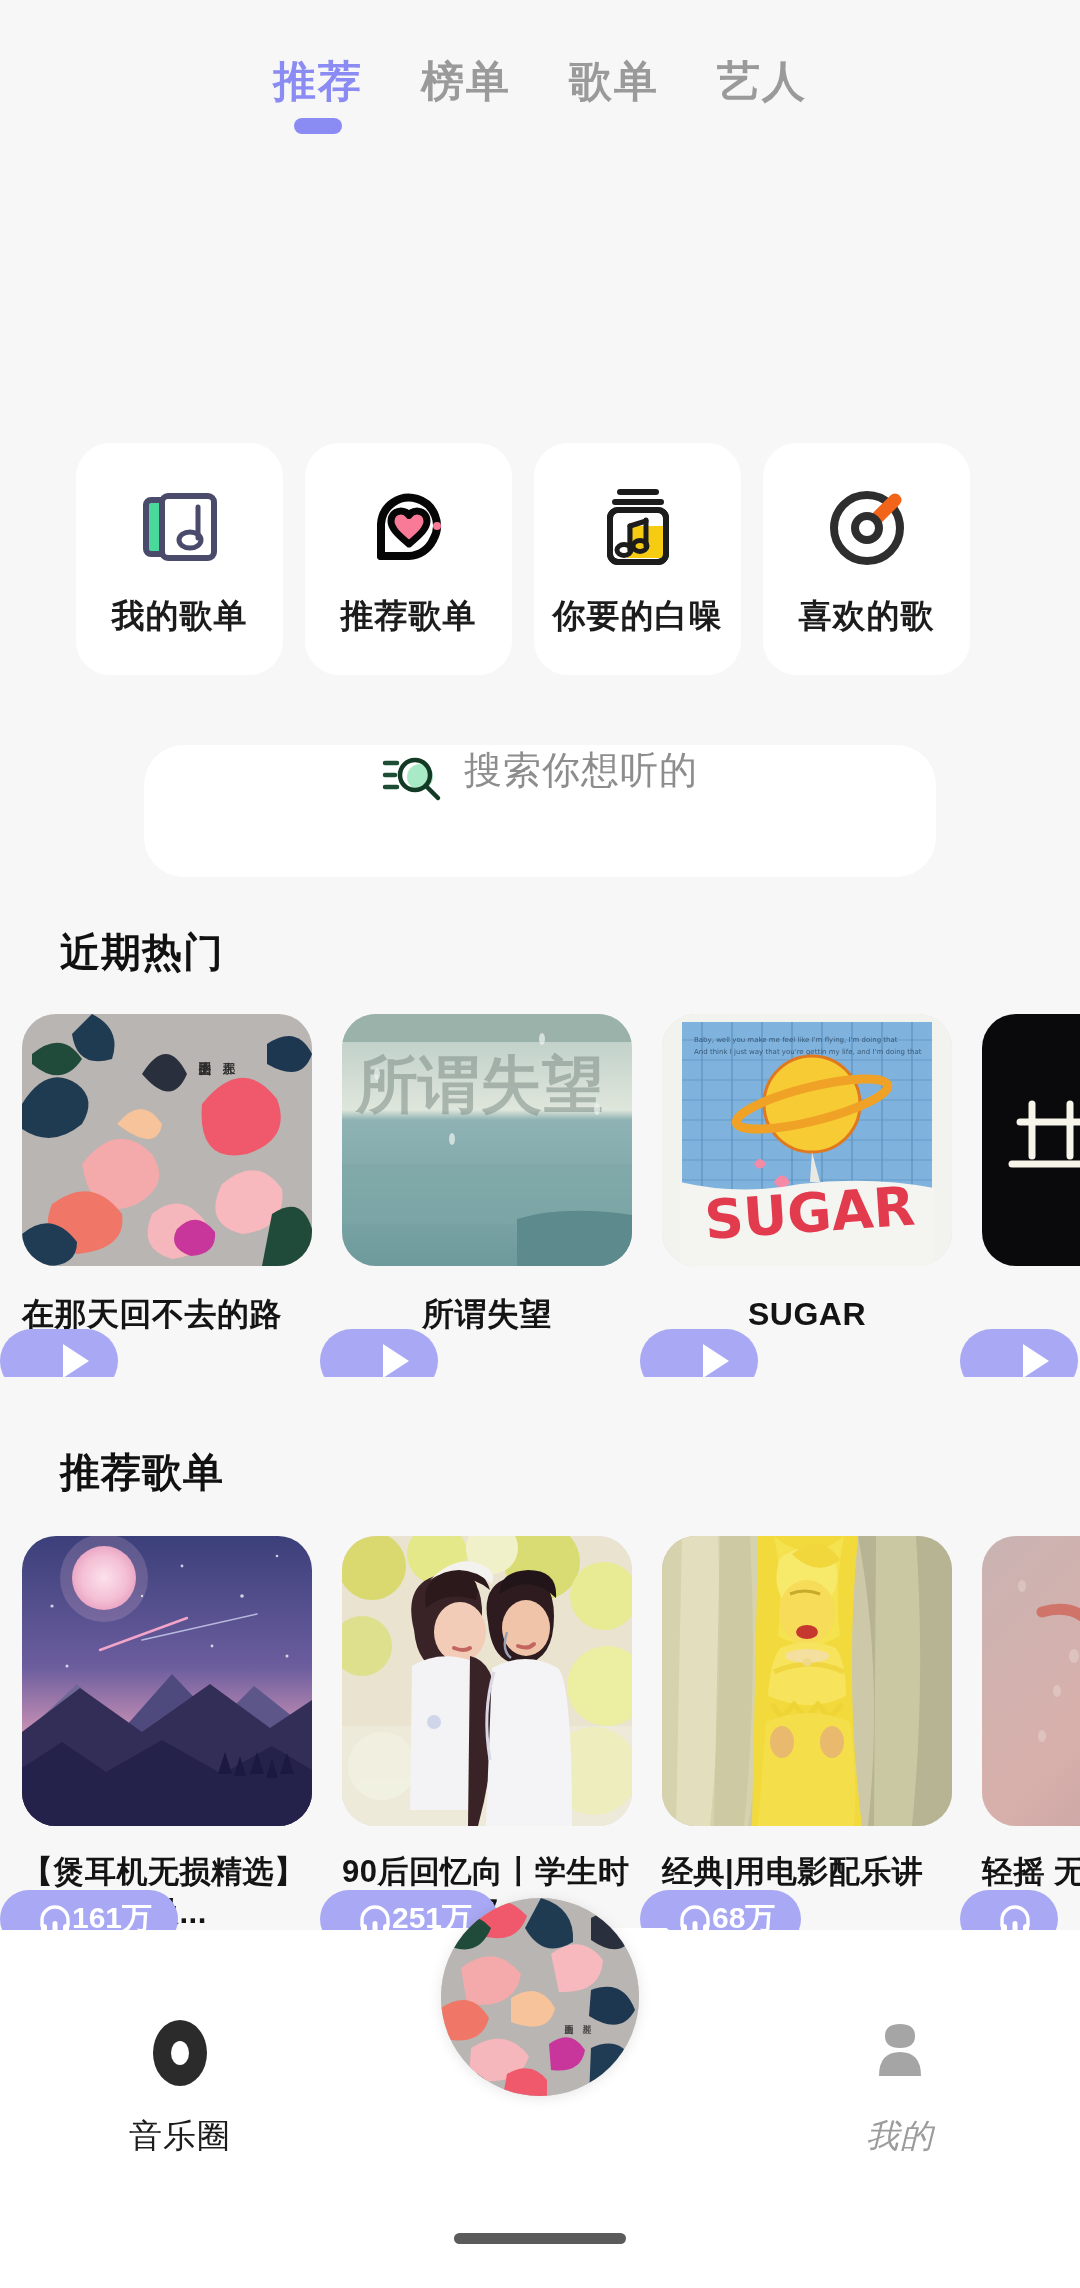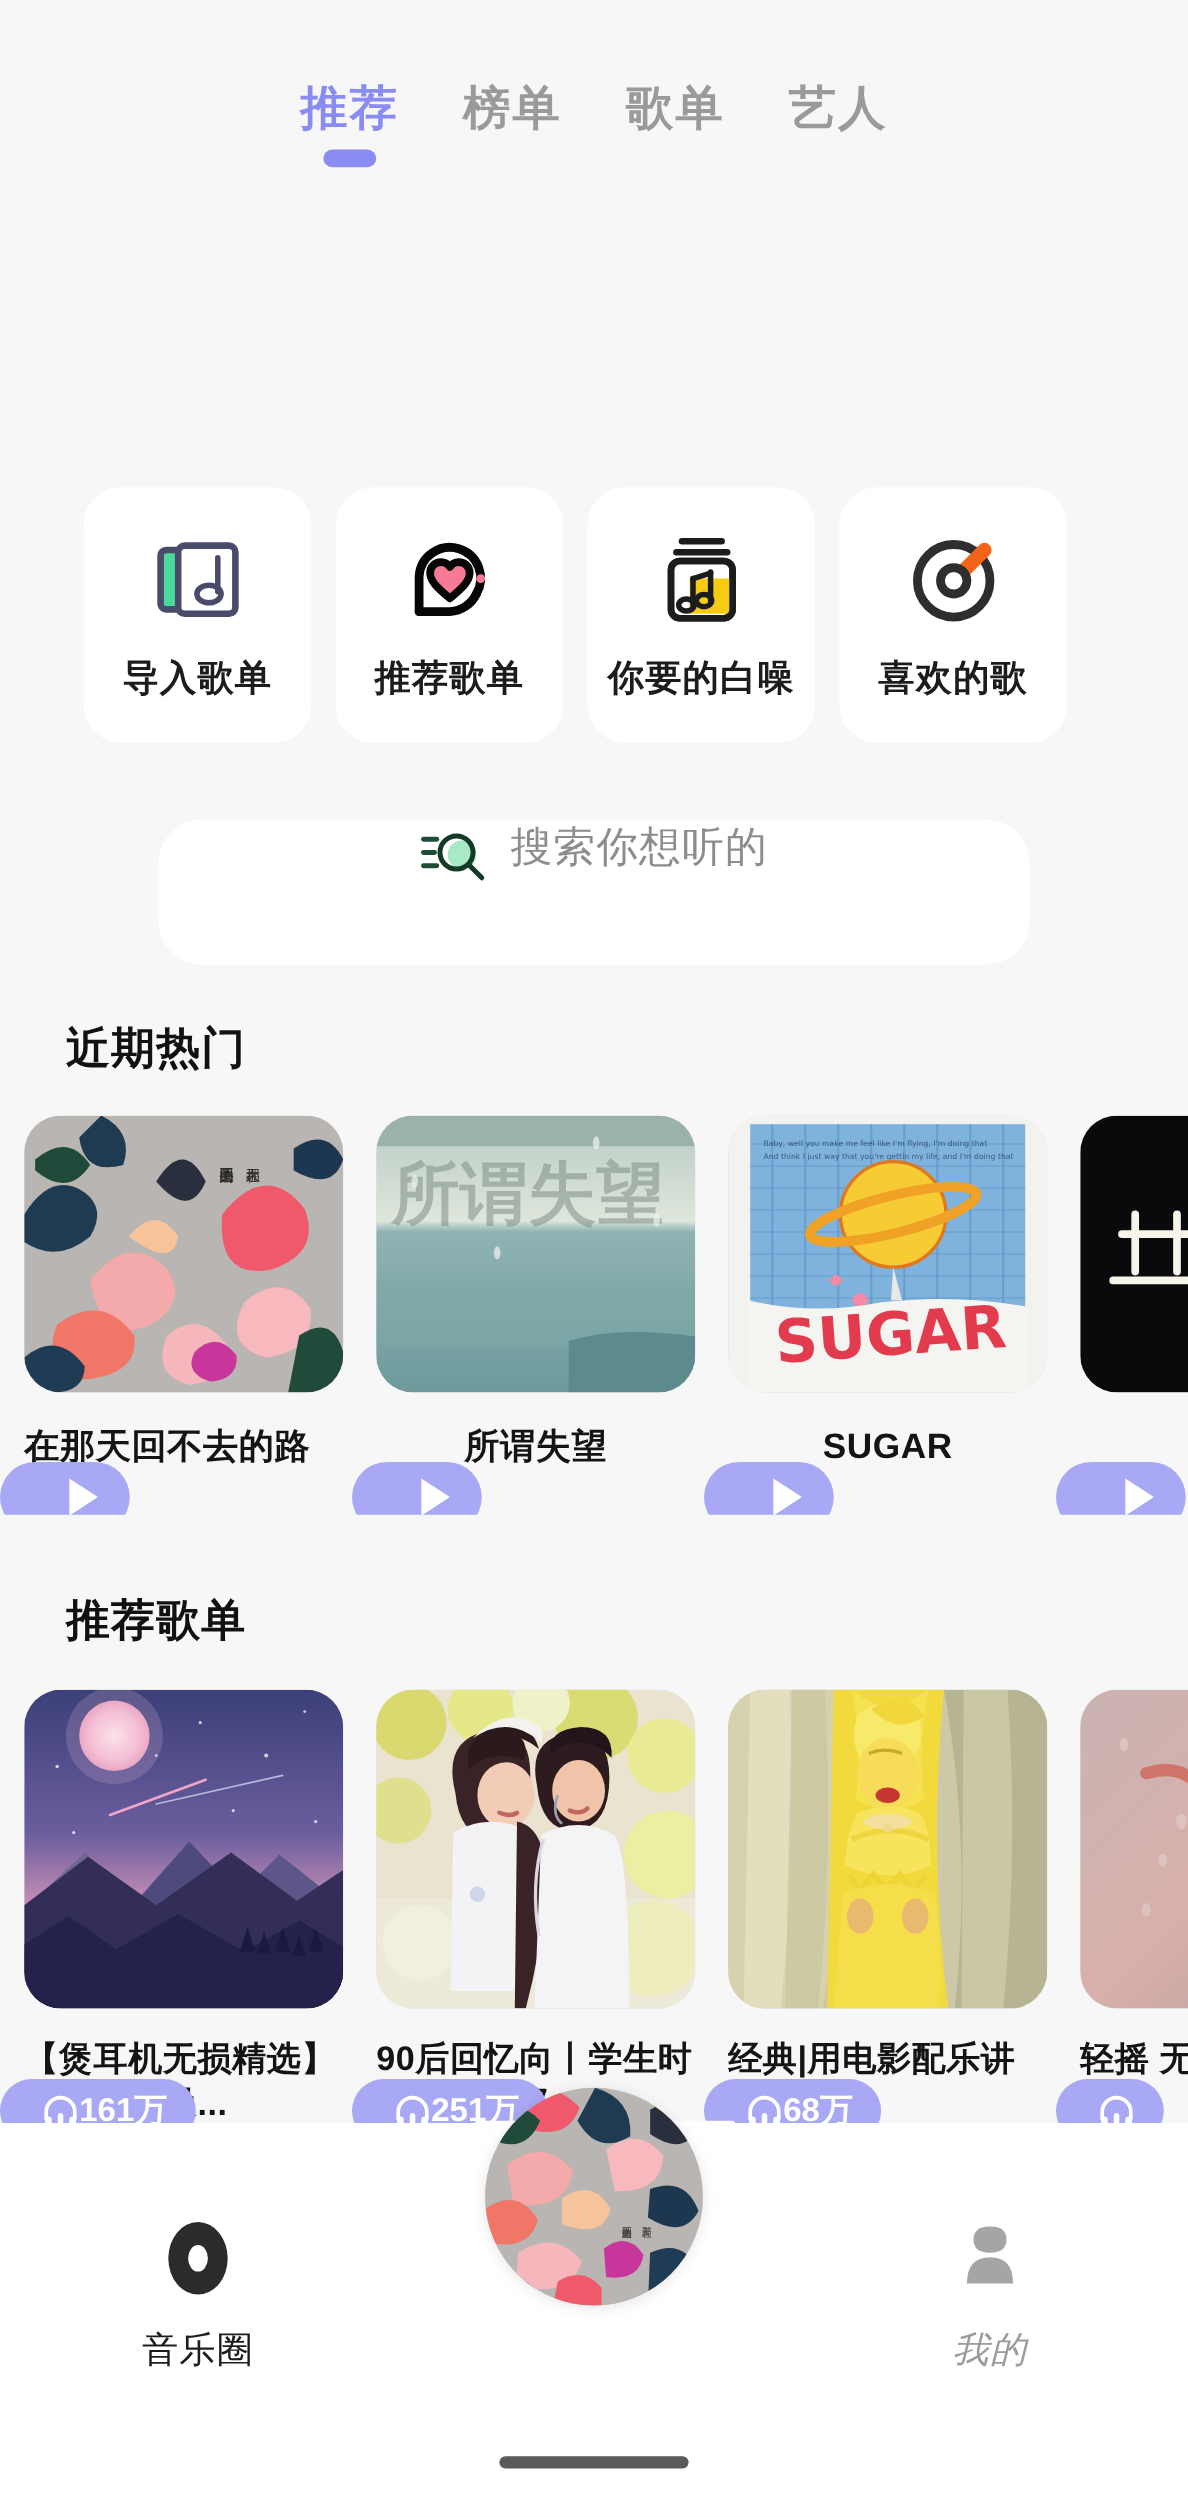--- a/index.html
+++ b/index.html
@@ -8,21 +8,21 @@
     background: #f7f7f7;
     font-family: "Liberation Sans", "DejaVu Sans", sans-serif;
     overflow: hidden;
   }
   #app { position: relative; width: 1080px; height: 2288px; background: #f7f7f7; }
 
   
   .tabbar {
     position: absolute; top: 0; left: 0; width: 1080px; height: 200px;
     display: flex; align-items: flex-start; justify-content: center; gap: 58px;
-    padding-top: 78px;
+    padding-top: 60px;
   }
   .tab { position: relative; text-align: center; }
   .tab-label { font-size: 43px; font-weight: bold; color: #9a9a9a; letter-spacing: 2px; line-height: 1; }
   .tab.active .tab-label { color: #8b8cf3; }
   .tab-underline {
     position: absolute; left: 50%; transform: translateX(-50%);
     top: 58px; width: 48px; height: 16px; border-radius: 8px; background: #8b8cf3;
     display: none;
   }
   .tab.active .tab-underline { display: block; }
@@ -168,21 +168,21 @@
 
     <div class="quick-card">
       <div class="quick-icon">
         <svg viewBox="0 0 96 96" width="96" height="96">
           <rect x="14" y="20" width="22" height="54" rx="5" fill="#4ad99a" stroke="#4a4a6a" stroke-width="6"></rect>
           <rect x="30" y="16" width="52" height="62" rx="6" fill="#ffffff" stroke="#4a4a6a" stroke-width="6"></rect>
           <path d="M66 27 L66 58" stroke="#4a4a6a" stroke-width="5" stroke-linecap="round"></path>
           <ellipse cx="58" cy="60" rx="11" ry="8" fill="none" stroke="#4a4a6a" stroke-width="5"></ellipse>
         </svg>
       </div>
-      <div class="quick-label">导入歌单</div>
+      <div class="quick-label">我的歌单</div>
     </div>
 
     <div class="quick-card">
       <div class="quick-icon">
         <svg viewBox="0 0 96 96" width="96" height="96">
           <path d="M20 76 L20 44 A28 28 0 1 1 72 60" fill="none" stroke="#060606" stroke-width="8" stroke-linecap="round"></path>
           <path d="M20 76 L48 76 A28 28 0 0 0 72 60" fill="none" stroke="#060606" stroke-width="8" stroke-linecap="round"></path>
           <path d="M48 64 C36 54 30 48 30 41 C30 35 34.5 31 40 31 C43.6 31 46.4 32.8 48 35.4 C49.6 32.8 52.4 31 56 31 C61.5 31 66 35 66 41 C66 48 60 54 48 64 Z" fill="#f97a96" stroke="#060606" stroke-width="7" stroke-linejoin="round"></path>
           <circle cx="76" cy="46" r="4" fill="#f97a96"></circle>
         </svg>

